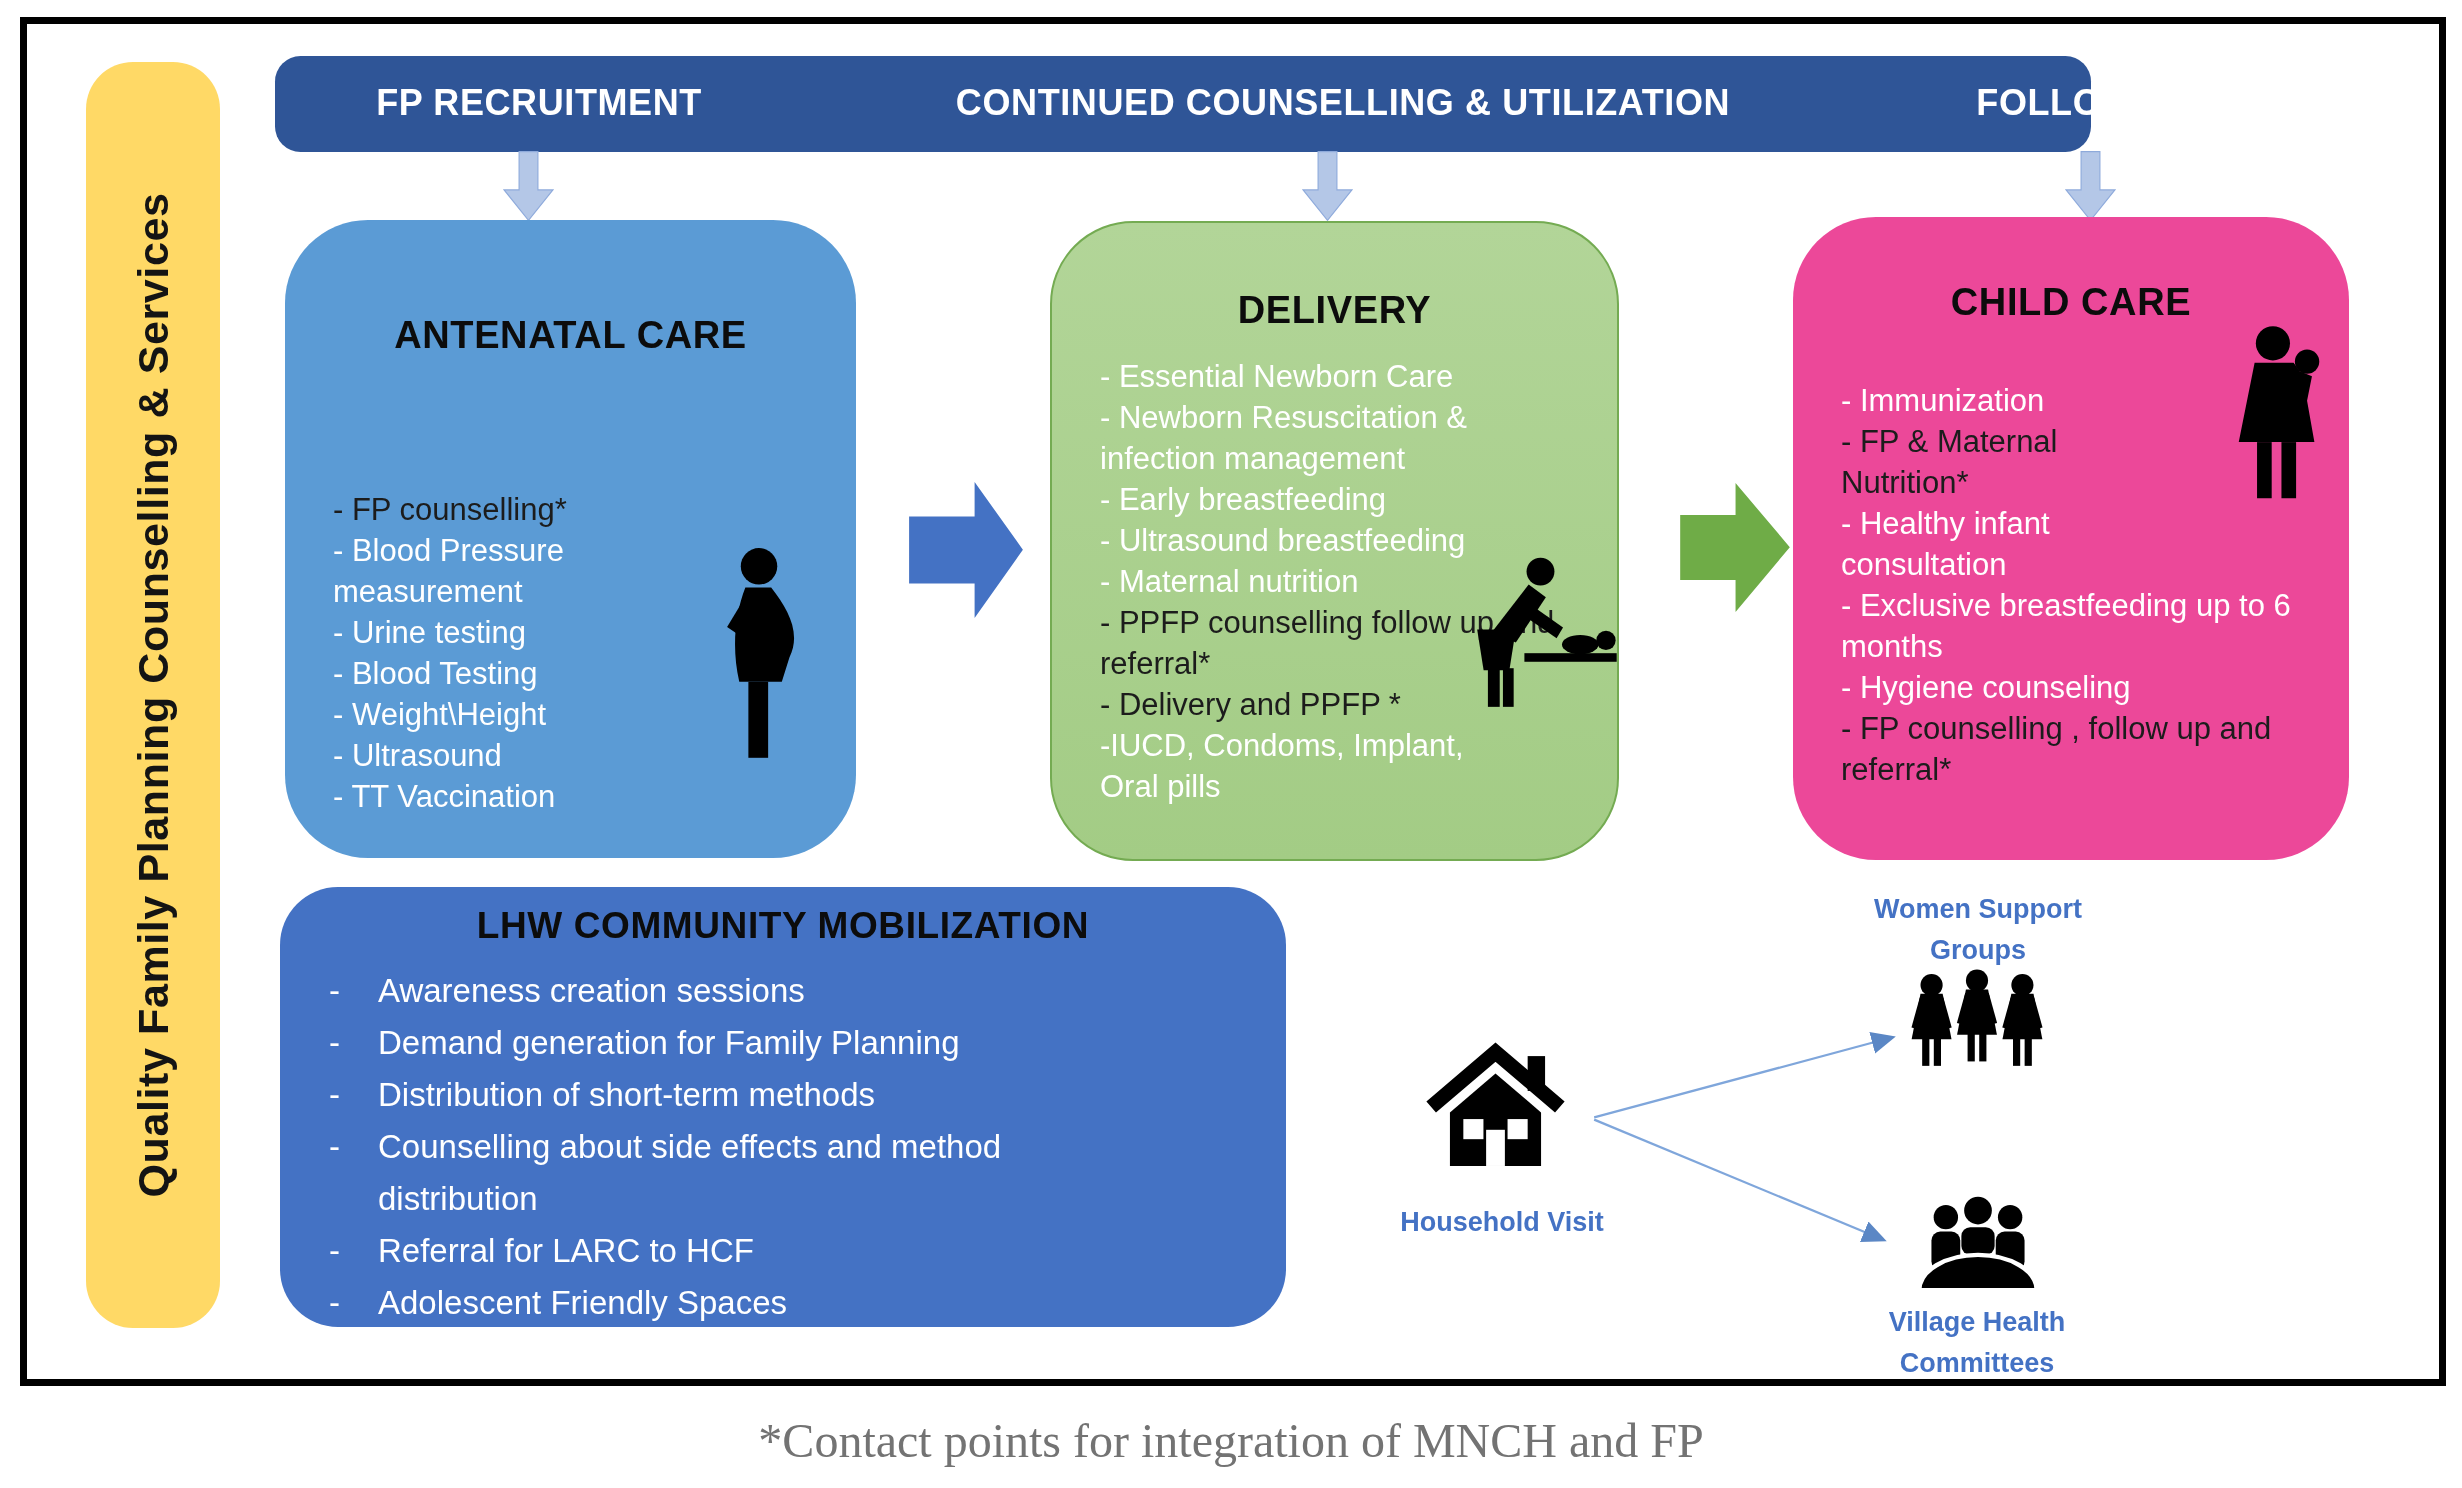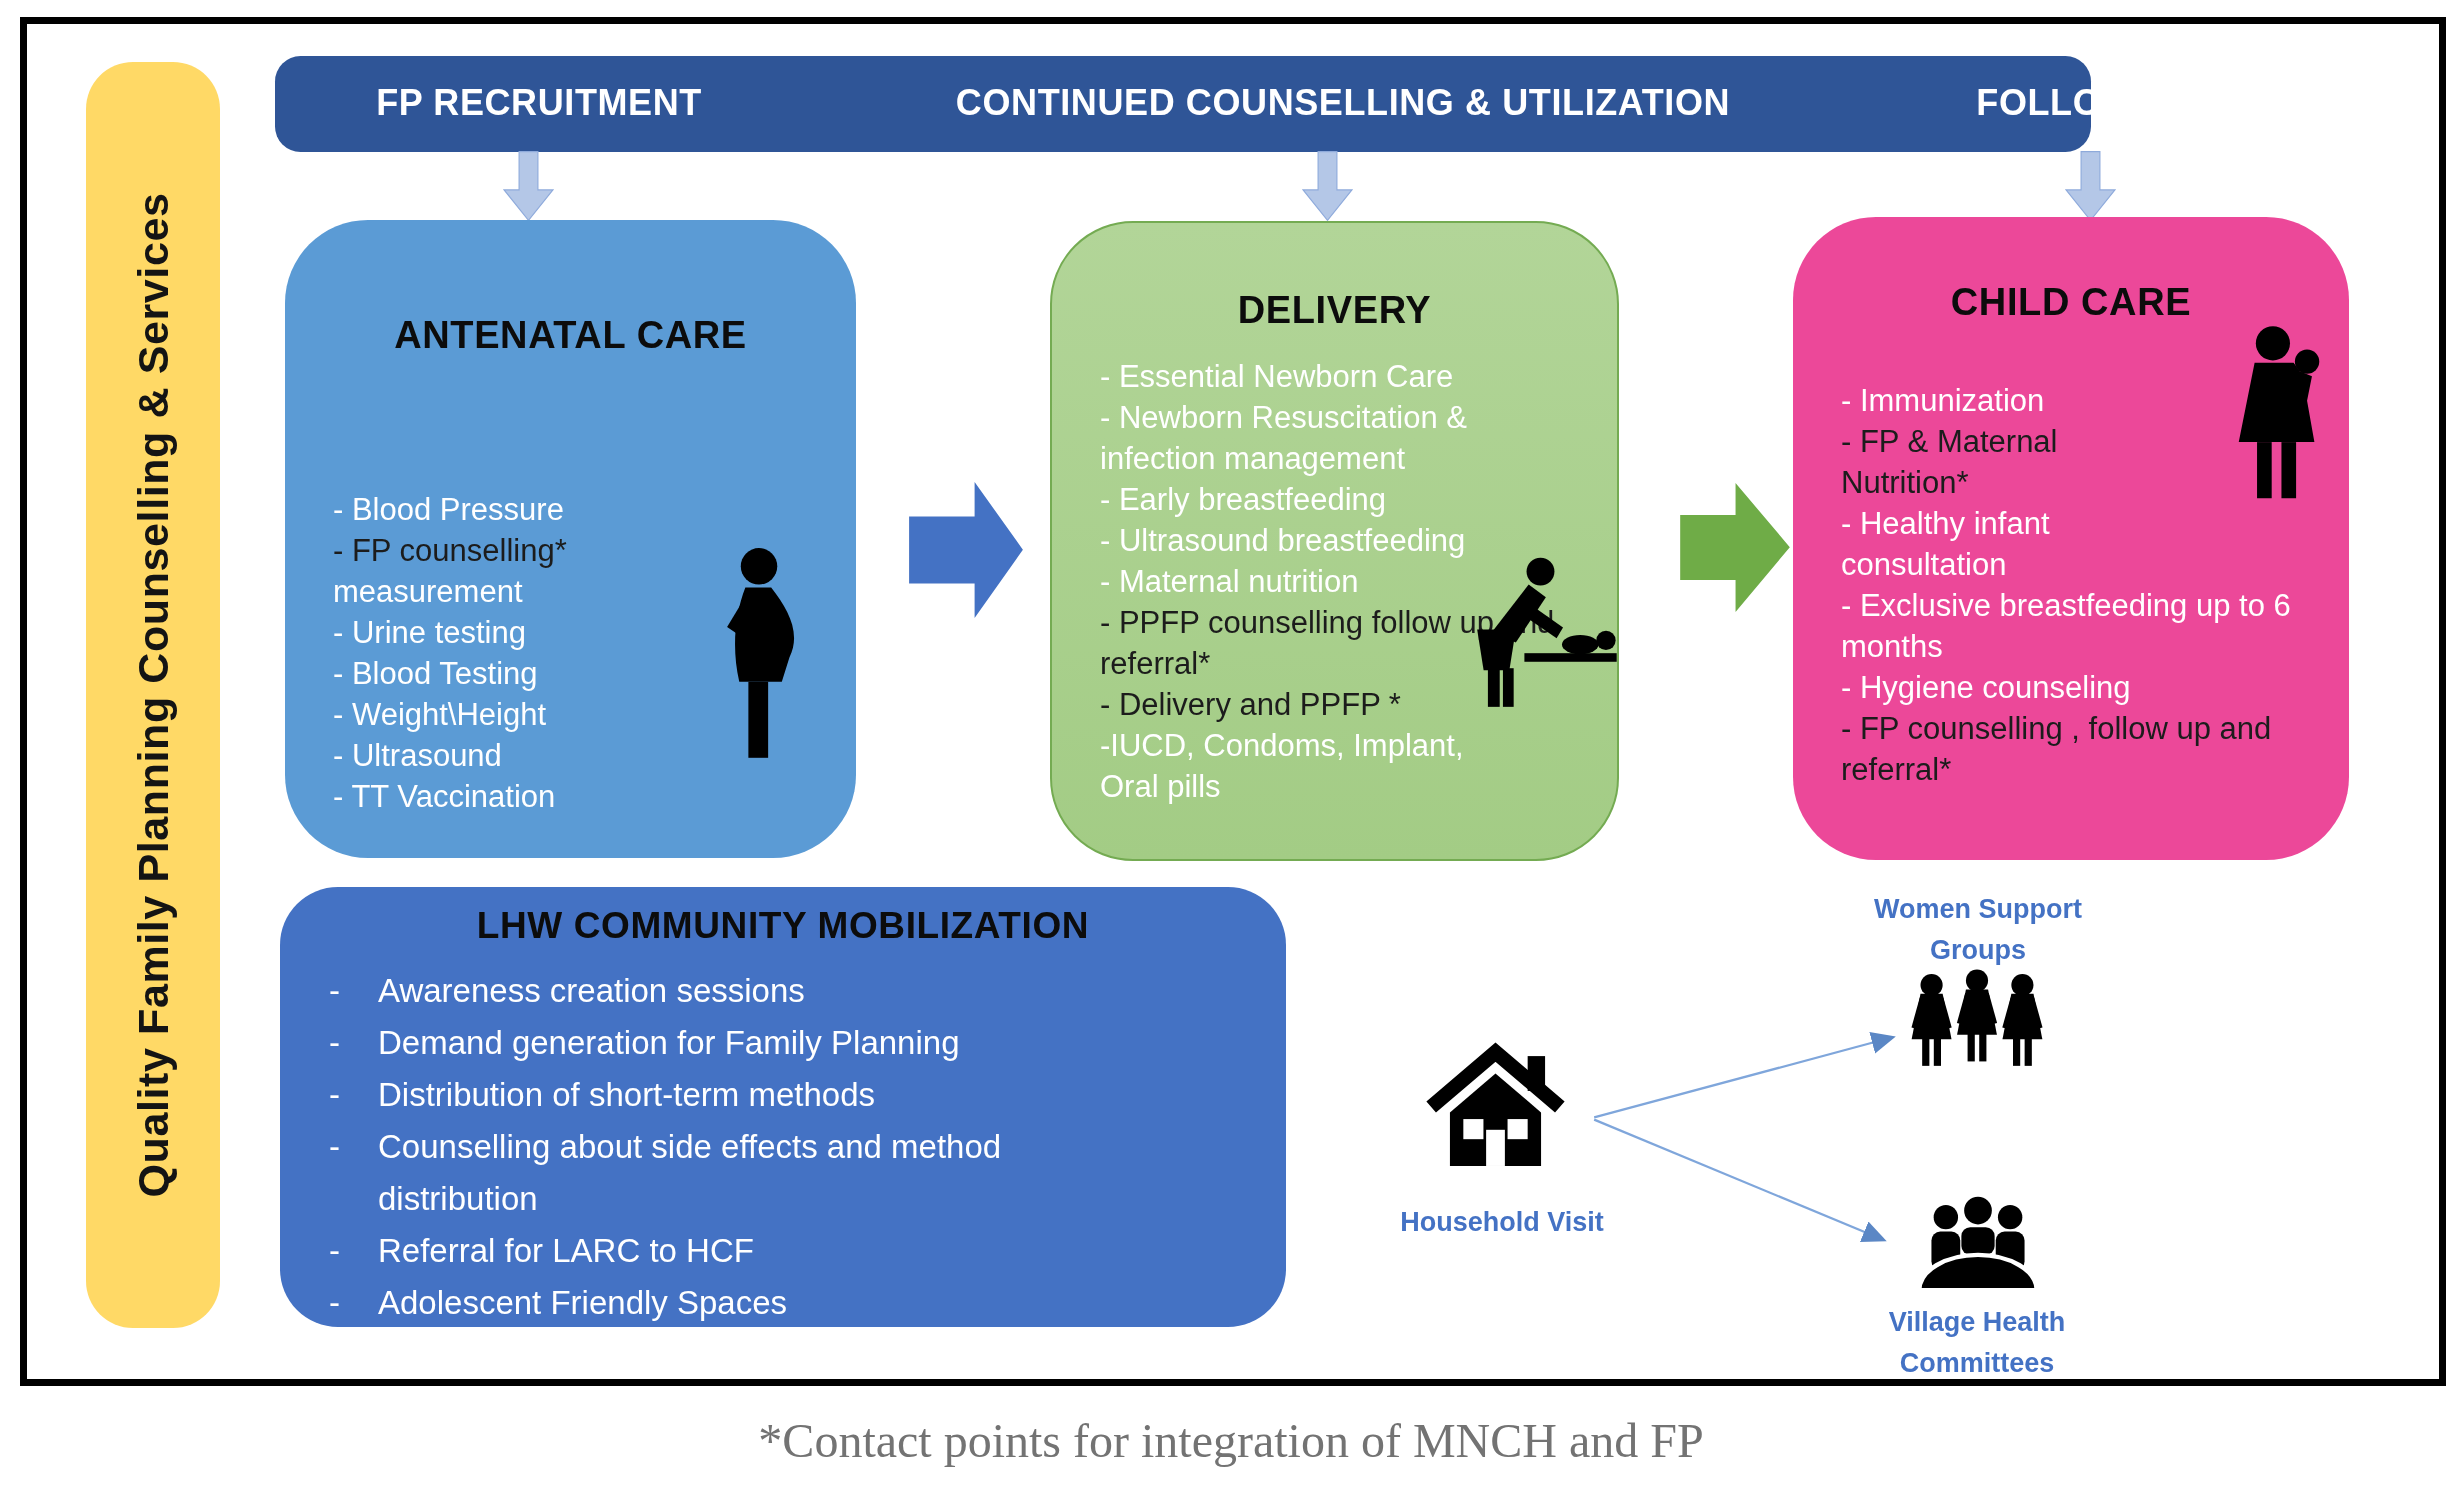--- a/index.html
+++ b/index.html
@@ -65,22 +65,22 @@
   <svg class="abs" style="left:1302px;top:151px;" width="51" height="70" viewBox="0 0 92 126">
     <polygon points="29,1 63,1 63,70 90,70 46,125 2,70 29,70" fill="#B4C7E7" stroke="#8EAADB" stroke-width="2"></polygon>
   </svg>
   <svg class="abs" style="left:2065px;top:151px;" width="51" height="70" viewBox="0 0 92 126">
     <polygon points="29,1 63,1 63,70 90,70 46,125 2,70 29,70" fill="#B4C7E7" stroke="#8EAADB" stroke-width="2"></polygon>
   </svg>
 
   <div id="card-anc" class="card">
     <div class="stage-title" style="top:94px;">ANTENATAL CARE</div>
     <div class="stage-list" style="top:269px;">
+      <div class="sline d">- FP counselling*</div>
       <div class="sline w">- Blood Pressure</div>
-      <div class="sline d">- FP counselling*</div>
       <div class="sline w">measurement</div>
       <div class="sline w">- Urine testing</div>
       <div class="sline w">- Blood Testing</div>
       <div class="sline w">- Weight\Height</div>
       <div class="sline w">- Ultrasound</div>
       <div class="sline w">- TT Vaccination</div>
     </div>
     <svg class="icon" style="left:417px;top:325px;" width="111" height="228" viewBox="0 0 72 150">
       <g fill="#000">
         <circle cx="37" cy="14" r="12"></circle>

